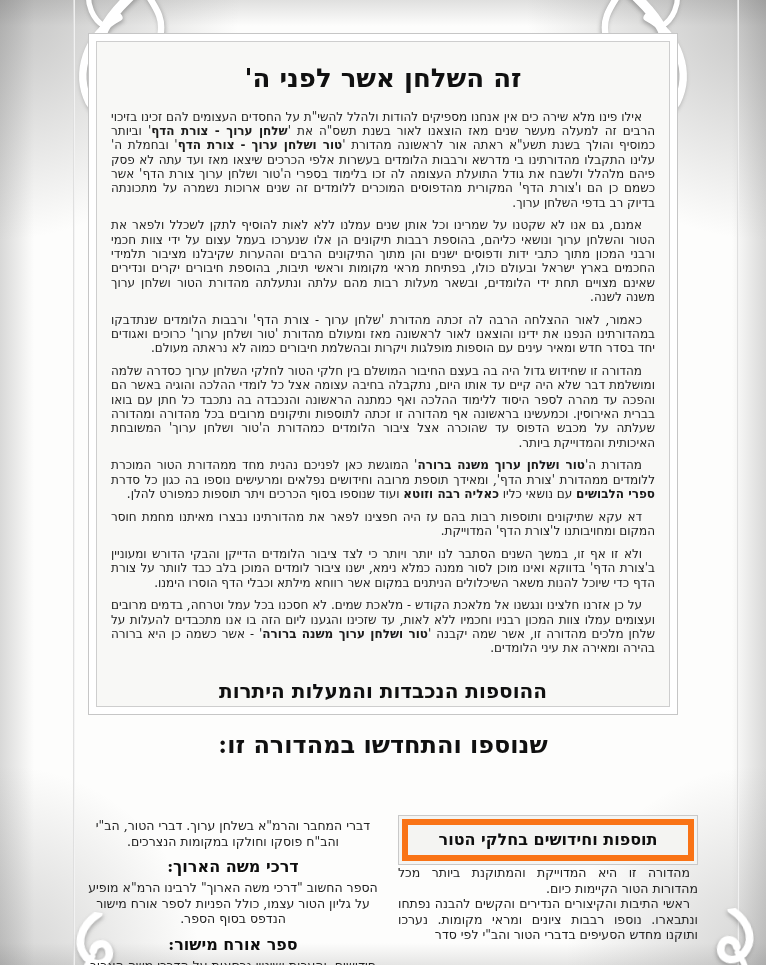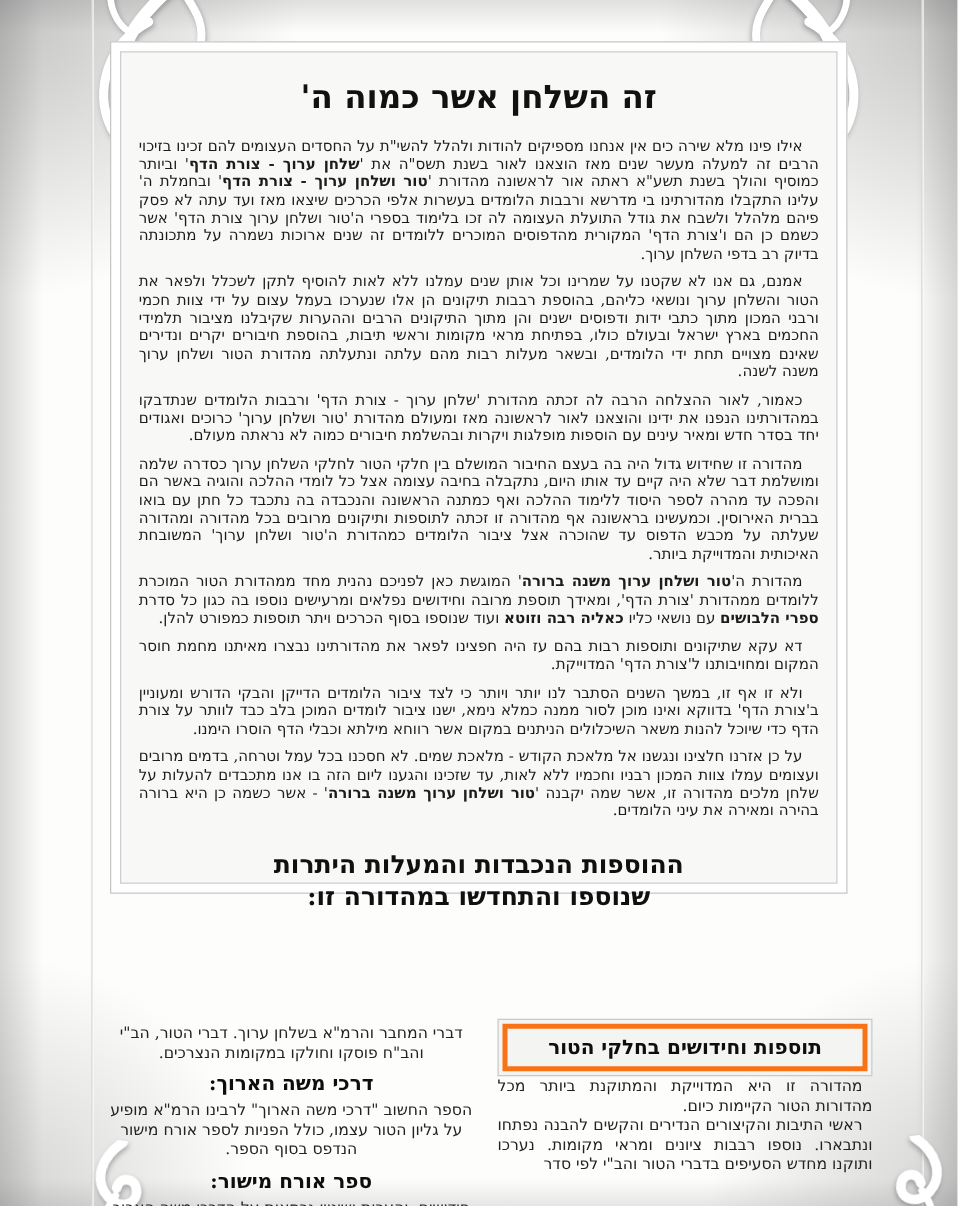--- a/index.html
+++ b/index.html
@@ -60,33 +60,33 @@
     color:#1c1c1c;
   }
   .doc-body p b{font-weight:bold;}
 
   
   .section-heading{
     position:absolute;left:0;right:0;top:678px;
     text-align:center;font-weight:bold;color:#101010;
   }
   .section-heading .l1{font-size:20px;line-height:26px;}
-  .section-heading .l2{font-size:20px;line-height:27px;}
+  .section-heading .l2{font-size:24px;line-height:27px;margin-top:27px;}
 
   
   .col{position:absolute;box-sizing:border-box;}
   .col-right{left:398px;top:815px;width:300px;}
   .col-left{left:80px;top:818px;width:306px;}
 
   .head-box{
     box-sizing:border-box;
     border:1px solid #c9c9c9;background:#f4f4f2;padding:3px;
   }
   .head-box-inner{
-    border:4px solid #f97316;background:#f4f4f2;
+    border:6px solid #f97316;background:#f4f4f2;
     text-align:center;font-weight:bold;font-size:16px;padding:5px 4px 6px 4px;color:#0e0e0e;
   }
   .item-heading{
     font-weight:bold;font-size:16px;line-height:20px;color:#0e0e0e;
     margin:10px 0 3px 0;
   }
   .col-right .item-heading{text-align:right;}
   .col-left  .item-heading{text-align:center;margin-top:8px;}
   .item-body{
     font-size:12.5px;line-height:15.5px;color:#222;
@@ -131,21 +131,21 @@
   </svg>
   <svg class="flourish br" viewBox="0 0 80 110">
     <g fill="none" stroke="#ffffff" stroke-linecap="round">
       <path d="M40 0 C 24 14, 20 34, 34 46 C 46 56, 60 48, 56 36 C 53 27, 41 28, 40 38" stroke-width="8"></path>
       <path d="M40 44 C 30 62, 32 84, 46 100" stroke-width="6"></path>
     </g>
   </svg>
 
   <div class="doc-box">
     <div class="doc-inner">
-      <h1 class="doc-title">זה השלחן אשר כמוה ה'</h1>
+      <h1 class="doc-title">זה השלחן אשר לפני ה'</h1>
       <div class="doc-body" id="doc-paragraphs">
           <p><span>אילו פינו מלא שירה כים אין אנחנו מספיקים להודות ולהלל להשי"ת על החסדים העצומים להם זכינו בזיכוי הרבים זה למעלה מעשר שנים מאז הוצאנו לאור בשנת תשס"ה את '</span><b>שלחן ערוך - צורת הדף</b><span>' וביותר כמוסיף והולך בשנת תשע"א ראתה אור לראשונה מהדורת '</span><b>טור ושלחן ערוך - צורת הדף</b><span>' ובחמלת ה' עלינו התקבלו מהדורתינו בי מדרשא ורבבות הלומדים בעשרות אלפי הכרכים שיצאו מאז ועד עתה לא פסק פיהם מלהלל ולשבח את גודל התועלת העצומה לה זכו בלימוד בספרי ה'טור ושלחן ערוך צורת הדף' אשר כשמם כן הם ו'צורת הדף' המקורית מהדפוסים המוכרים ללומדים זה שנים ארוכות נשמרה על מתכונתה בדיוק רב בדפי השלחן ערוך.</span></p>
           <p><span>אמנם, גם אנו לא שקטנו על שמרינו וכל אותן שנים עמלנו ללא לאות להוסיף לתקן לשכלל ולפאר את הטור והשלחן ערוך ונושאי כליהם, בהוספת רבבות תיקונים הן אלו שנערכו בעמל עצום על ידי צוות חכמי ורבני המכון מתוך כתבי ידות ודפוסים ישנים והן מתוך התיקונים הרבים וההערות שקיבלנו מציבור תלמידי החכמים בארץ ישראל ובעולם כולו, בפתיחת מראי מקומות וראשי תיבות, בהוספת חיבורים יקרים ונדירים שאינם מצויים תחת ידי הלומדים, ובשאר מעלות רבות מהם עלתה ונתעלתה מהדורת הטור ושלחן ערוך משנה לשנה.</span></p>
           <p><span>כאמור, לאור ההצלחה הרבה לה זכתה מהדורת 'שלחן ערוך - צורת הדף' ורבבות הלומדים שנתדבקו במהדורתינו הנפנו את ידינו והוצאנו לאור לראשונה מאז ומעולם מהדורת 'טור ושלחן ערוך' כרוכים ואגודים יחד בסדר חדש ומאיר עינים עם הוספות מופלגות ויקרות ובהשלמת חיבורים כמוה לא נראתה מעולם.</span></p>
           <p><span>מהדורה זו שחידוש גדול היה בה בעצם החיבור המושלם בין חלקי הטור לחלקי השלחן ערוך כסדרה שלמה ומושלמת דבר שלא היה קיים עד אותו היום, נתקבלה בחיבה עצומה אצל כל לומדי ההלכה והוגיה באשר הם והפכה עד מהרה לספר היסוד ללימוד ההלכה ואף כמתנה הראשונה והנכבדה בה נתכבד כל חתן עם בואו בברית האירוסין. וכמעשינו בראשונה אף מהדורה זו זכתה לתוספות ותיקונים מרובים בכל מהדורה ומהדורה שעלתה על מכבש הדפוס עד שהוכרה אצל ציבור הלומדים כמהדורת ה'טור ושלחן ערוך' המשובחת האיכותית והמדוייקת ביותר.</span></p>
           <p><span>מהדורת ה'</span><b>טור ושלחן ערוך משנה ברורה</b><span>' המוגשת כאן לפניכם נהנית מחד ממהדורת הטור המוכרת ללומדים ממהדורת 'צורת הדף', ומאידך תוספת מרובה וחידושים נפלאים ומרעישים נוספו בה כגון כל סדרת </span><b>ספרי הלבושים</b><span> עם נושאי כליו </span><b>כאליה רבה וזוטא</b><span> ועוד שנוספו בסוף הכרכים ויתר תוספות כמפורט להלן.</span></p>
           <p><span>דא עקא שתיקונים ותוספות רבות בהם עז היה חפצינו לפאר את מהדורתינו נבצרו מאיתנו מחמת חוסר המקום ומחויבותנו ל'צורת הדף' המדוייקת.</span></p>
           <p><span>ולא זו אף זו, במשך השנים הסתבר לנו יותר ויותר כי לצד ציבור הלומדים הדייקן והבקי הדורש ומעוניין ב'צורת הדף' בדווקא ואינו מוכן לסור ממנה כמלא נימא, ישנו ציבור לומדים המוכן בלב כבד לוותר על צורת הדף כדי שיוכל להנות משאר השיכלולים הניתנים במקום אשר רווחא מילתא וכבלי הדף הוסרו הימנו.</span></p>
           <p><span>על כן אזרנו חלצינו ונגשנו אל מלאכת הקודש - מלאכת שמים. לא חסכנו בכל עמל וטרחה, בדמים מרובים ועצומים עמלו צוות המכון רבניו וחכמיו ללא לאות, עד שזכינו והגענו ליום הזה בו אנו מתכבדים להעלות על שלחן מלכים מהדורה זו, אשר שמה יקבנה '</span><b>טור ושלחן ערוך משנה ברורה</b><span>' - אשר כשמה כן היא ברורה בהירה ומאירה את עיני הלומדים.</span></p>
         </div>

